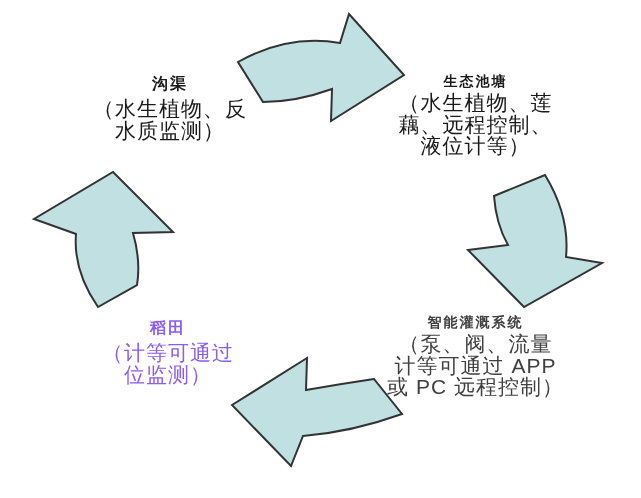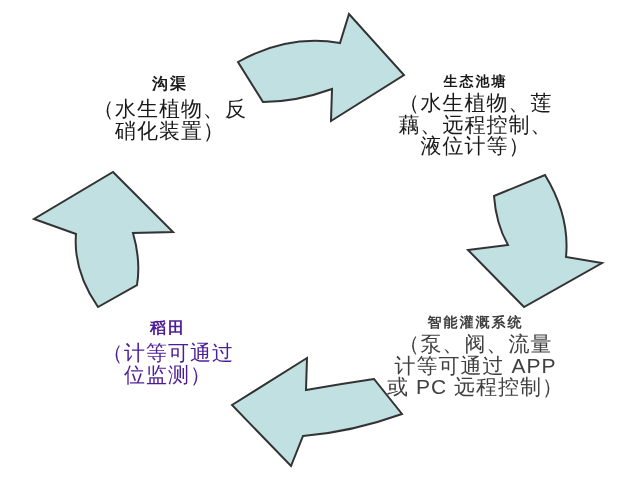--- a/index.html
+++ b/index.html
@@ -62,36 +62,36 @@
     <path class="arrow-path" d="M 494 196 L 545 175 Q 570 216 566 257 L 602 263 L 524 307 L 468 250 L 508 245 Q 496 224 494 196 Z" stroke-width="2" stroke-linejoin="miter" fill="#c0e0e1" stroke="#333333"></path>
 
     <path class="arrow-path" d="M 232 405 L 307 358 L 306 390 Q 340 384 374 379 L 402 414 Q 352 432 303 436 L 291 466 Z" stroke-width="2" stroke-linejoin="miter" fill="#c0e0e1" stroke="#333333"></path>
 
     <path class="arrow-path" d="M 113 172 L 173 232 L 133 233 Q 141 261 137 285 L 98 307 Q 73 271 76 234 L 34 219 Z" stroke-width="2" stroke-linejoin="miter" fill="#c0e0e1" stroke="#333333"></path>
   </svg>
 
   <div class="node node-ditch" style="color: rgb(26, 26, 26);">
     <div class="node-title title-lg">沟渠</div>
     <div class="node-line">（水生植物、反</div>
-    <div class="node-line">硝化装置）</div>
+    <div class="node-line">水质监测）</div>
   </div>
 
   <div class="node node-pond" style="color: rgb(26, 26, 26);">
     <div class="node-title title-sm">生态池塘</div>
     <div class="node-line">（水生植物、莲</div>
     <div class="node-line">藕、远程控制、</div>
     <div class="node-line">液位计等）</div>
   </div>
 
   <div class="node node-irrigation" style="color: #404040;">
     <div class="node-title title-sm">智能灌溉系统</div>
     <div class="node-line">（泵、阀、流量</div>
     <div class="node-line">计等可通过 APP</div>
     <div class="node-line">或 PC 远程控制）</div>
   </div>
 
-  <div class="node node-paddy" style="color: #4c1d95;">
+  <div class="node node-paddy" style="color: #8b5cf6;">
     <div class="node-title title-lg">稻田</div>
     <div class="node-line">（计等可通过</div>
     <div class="node-line">位监测）</div>
   </div>
 
 </div>
 
 </body></html>

